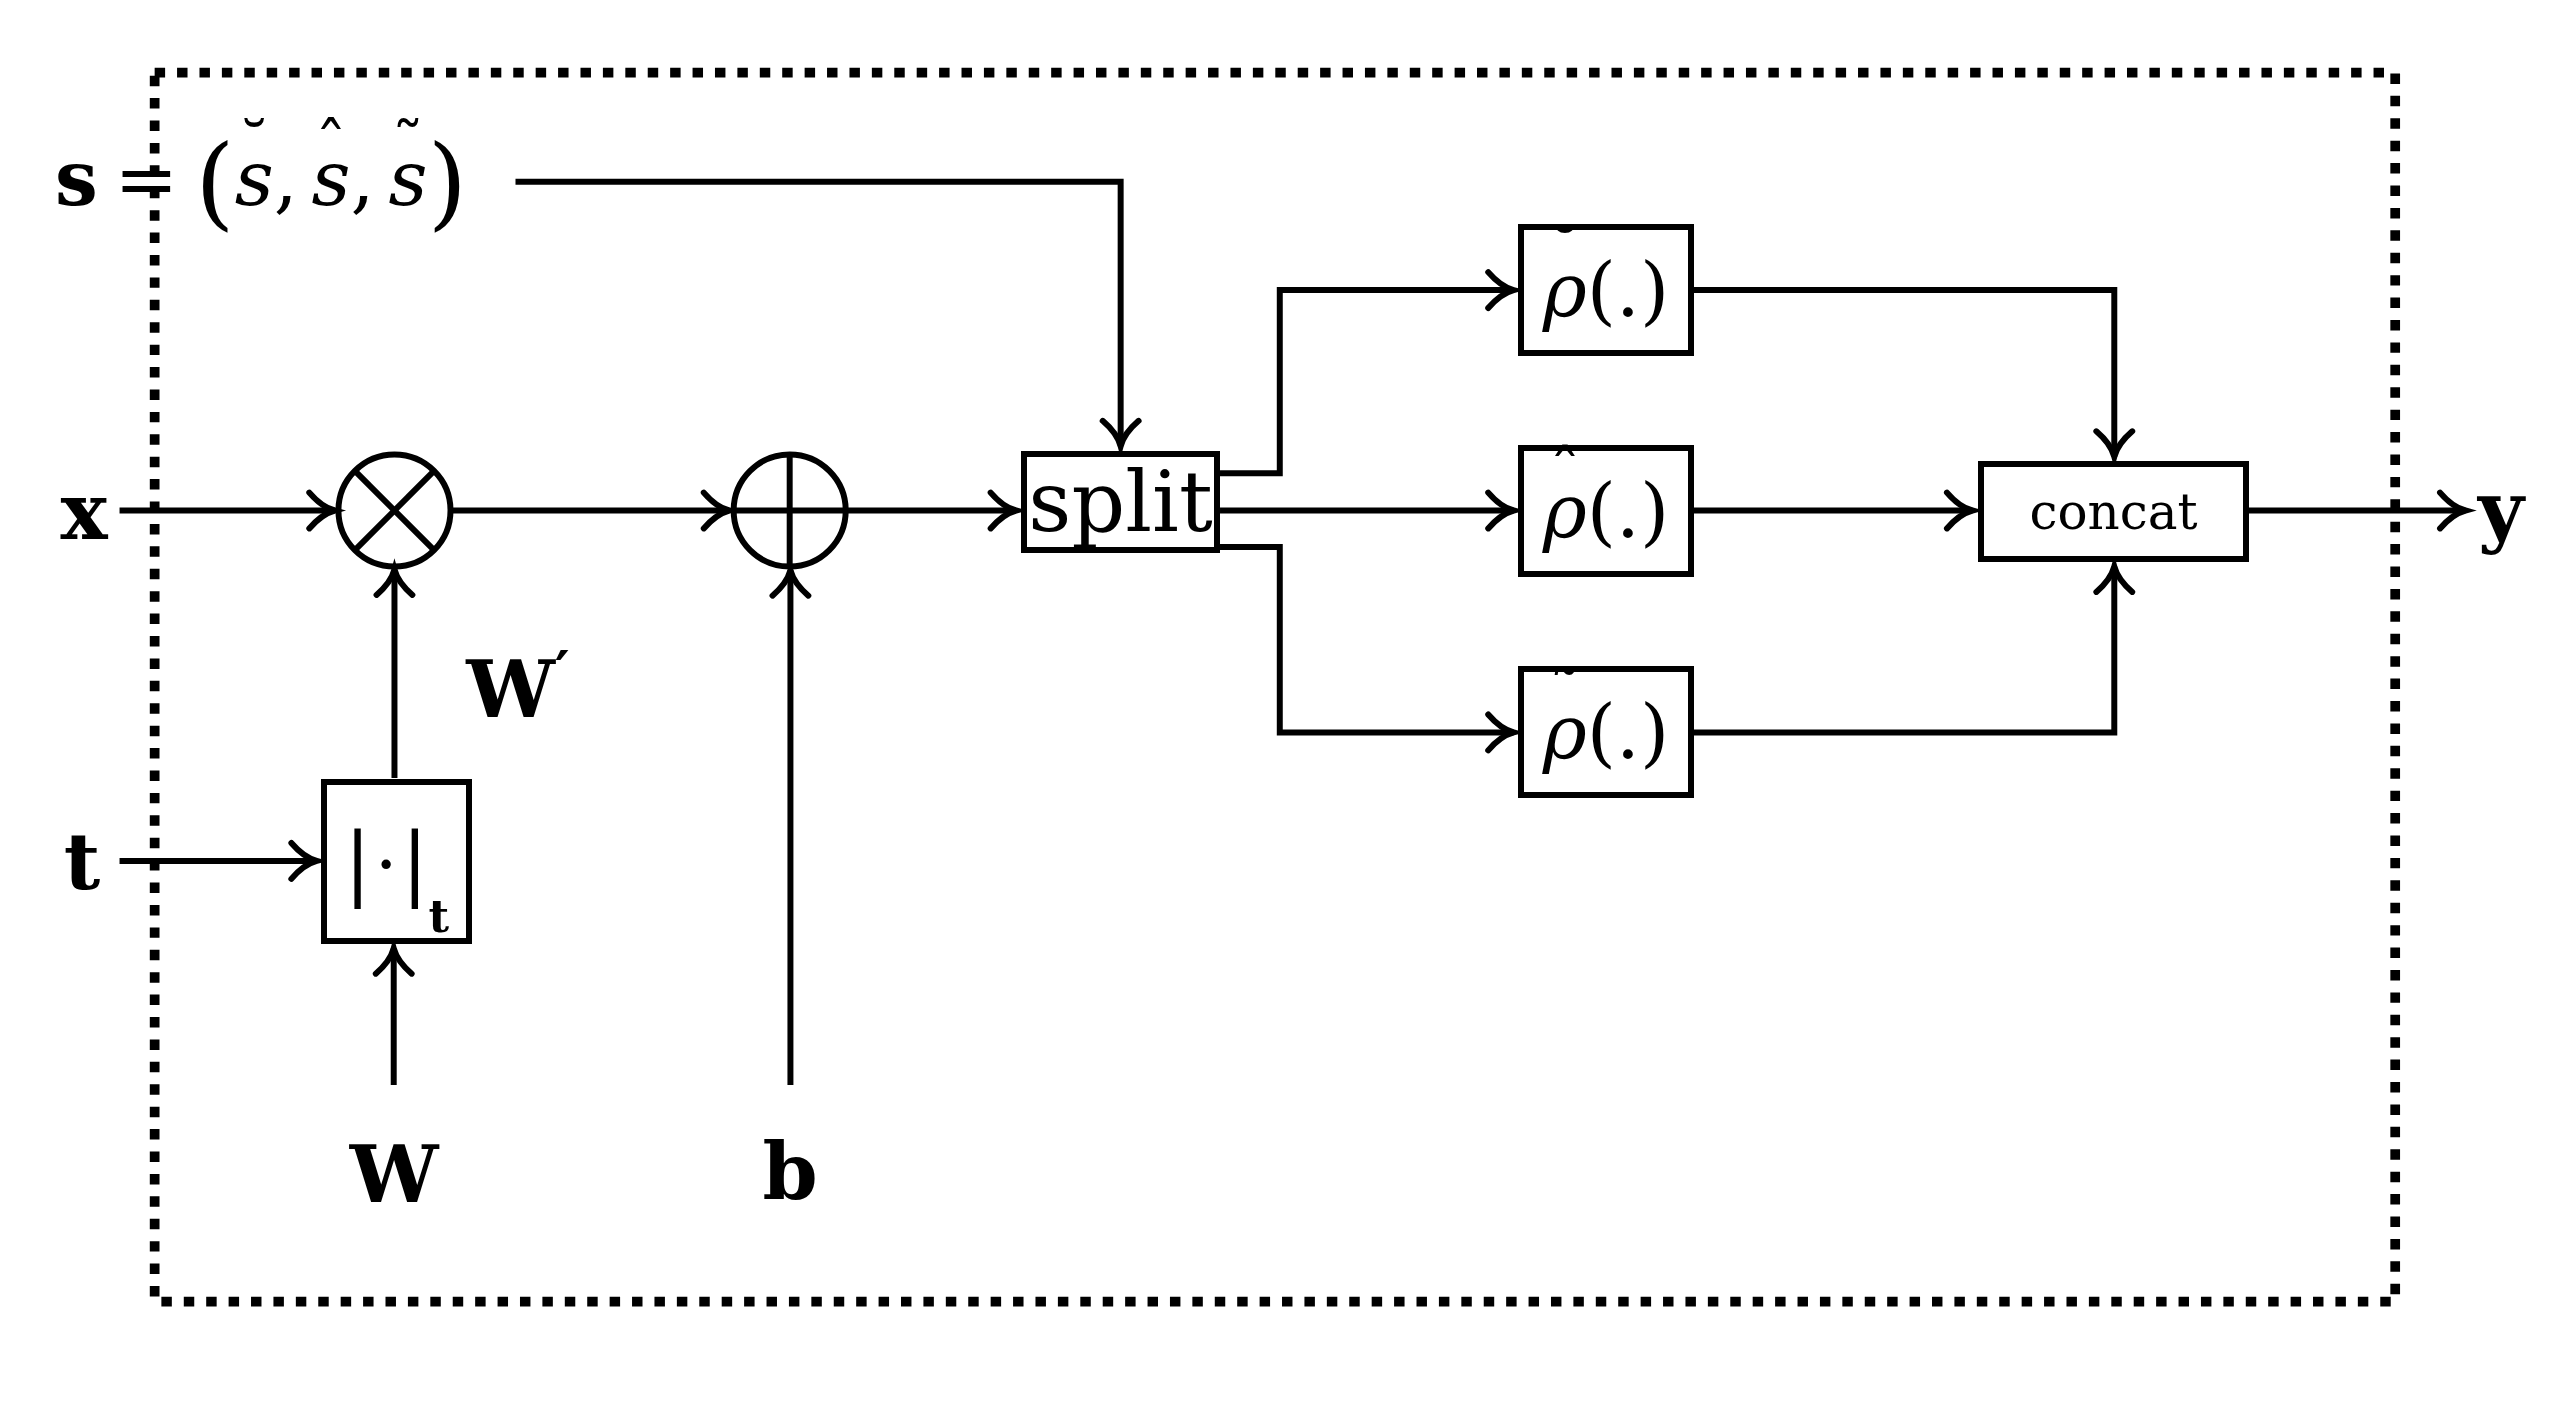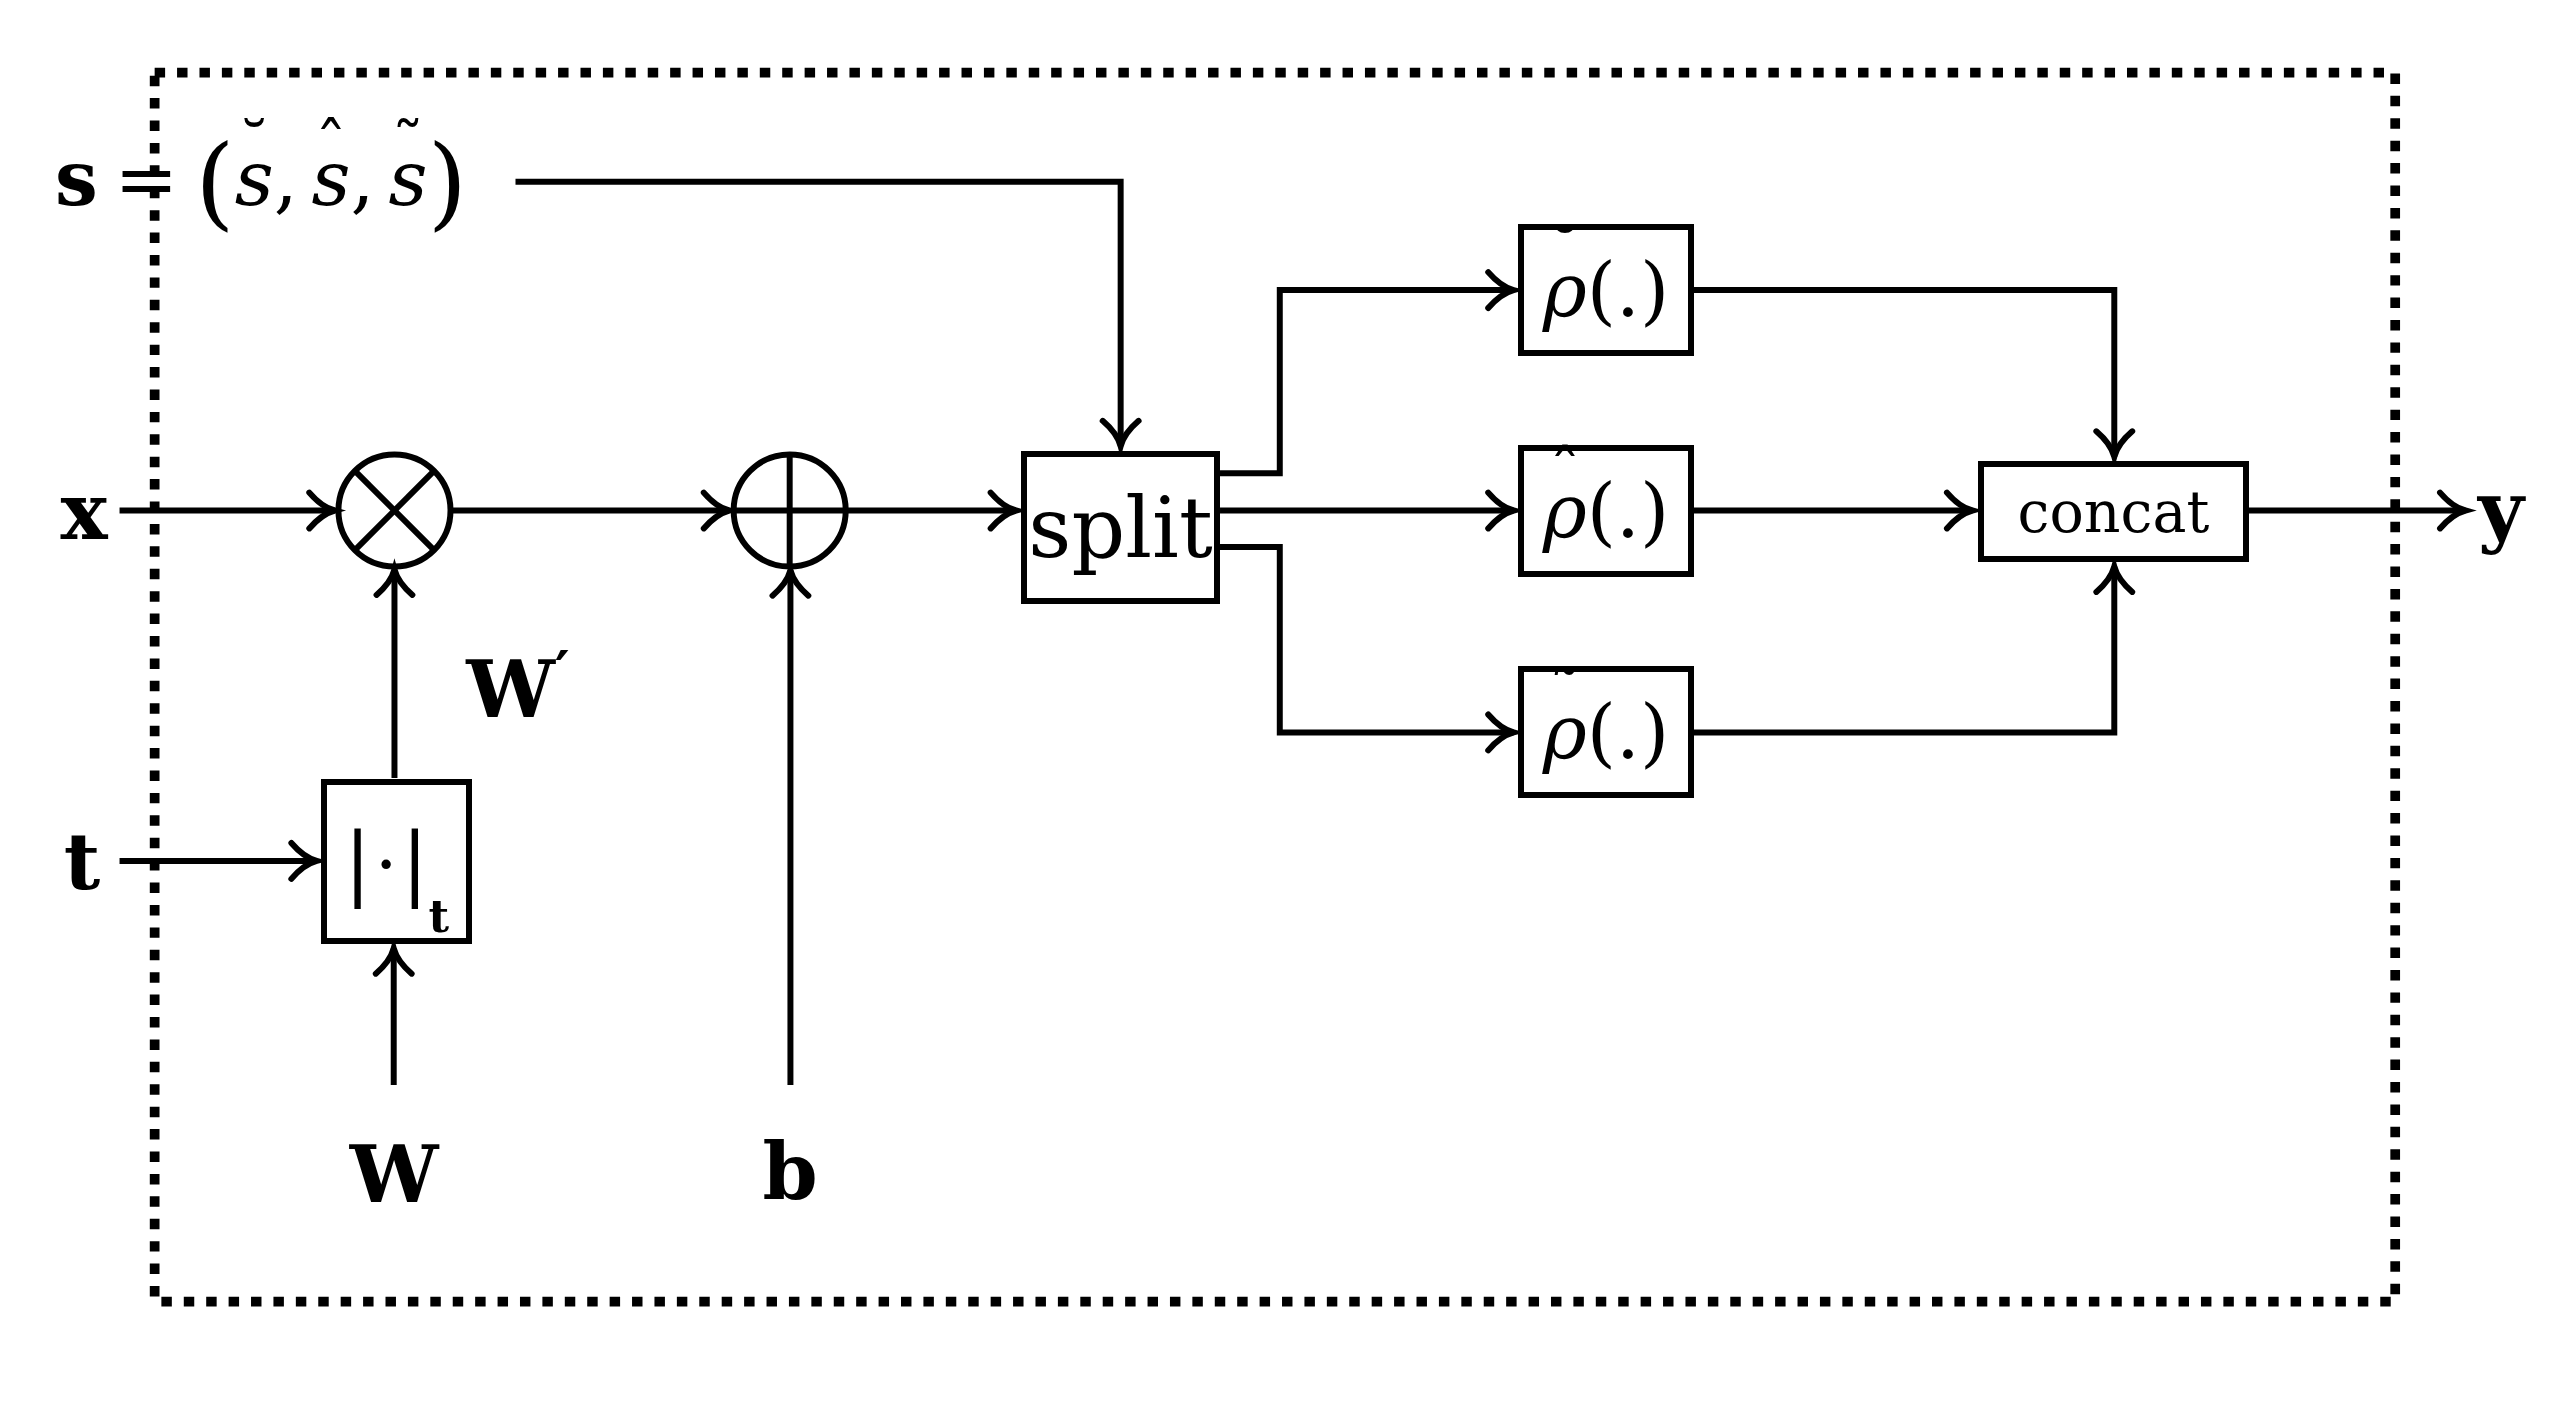--- a/index.html
+++ b/index.html
@@ -17,25 +17,25 @@
 
   
   .box{
     position:absolute;
     border:6px solid #000;
     background:#ffffff;
     box-sizing:border-box;
     display:flex;align-items:center;justify-content:center;
     white-space:nowrap;
   }
-  .box-split   {left:1021px;top:451px;width:199px;height:153px;font-size:84px;}
+  .box-split   {left:1021px;top:451px;width:199px;height:102px;font-size:84px;}
   .box-rho-breve{left:1518px;top:224px;width:176px;height:132px;font-size:75px;}
   .box-rho-hat {left:1518px;top:445px;width:176px;height:132px;font-size:75px;}
   .box-rho-tilde{left:1518px;top:666px;width:176px;height:132px;font-size:75px;}
-  .box-concat  {left:1978px;top:461px;width:271px;height:101px;font-size:57px;}
+  .box-concat  {left:1978px;top:461px;width:271px;height:101px;font-size:50px;}
   .box-abs     {left:321px;top:779px;width:151px;height:165px;font-size:72px;}
 
   
   .lab{
     position:absolute;
     transform:translate(-50%,-50%);
     font-weight:bold;
     font-size:79px;
     line-height:1;
     white-space:nowrap;

